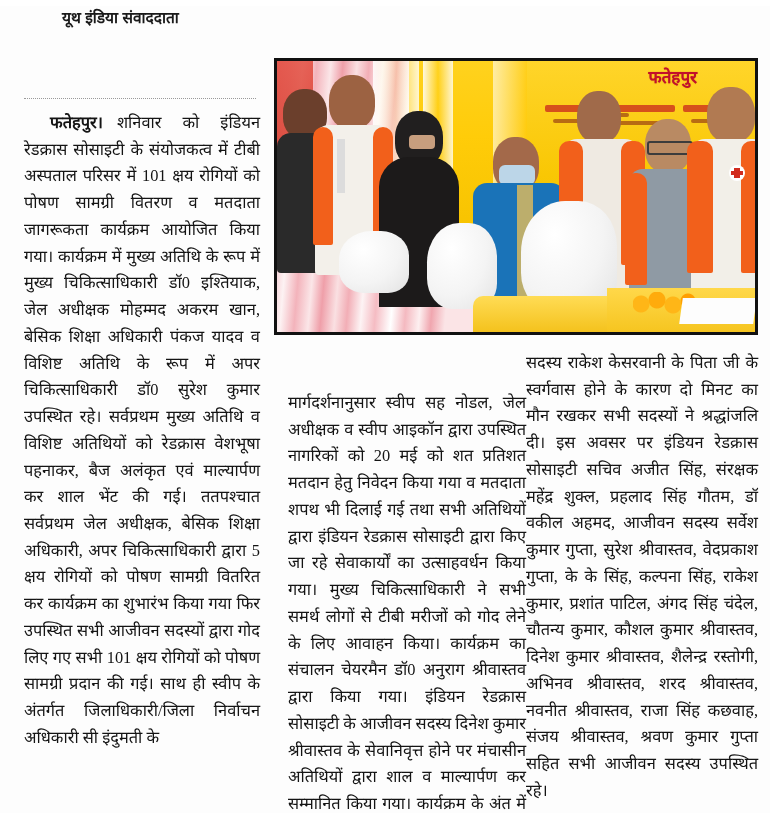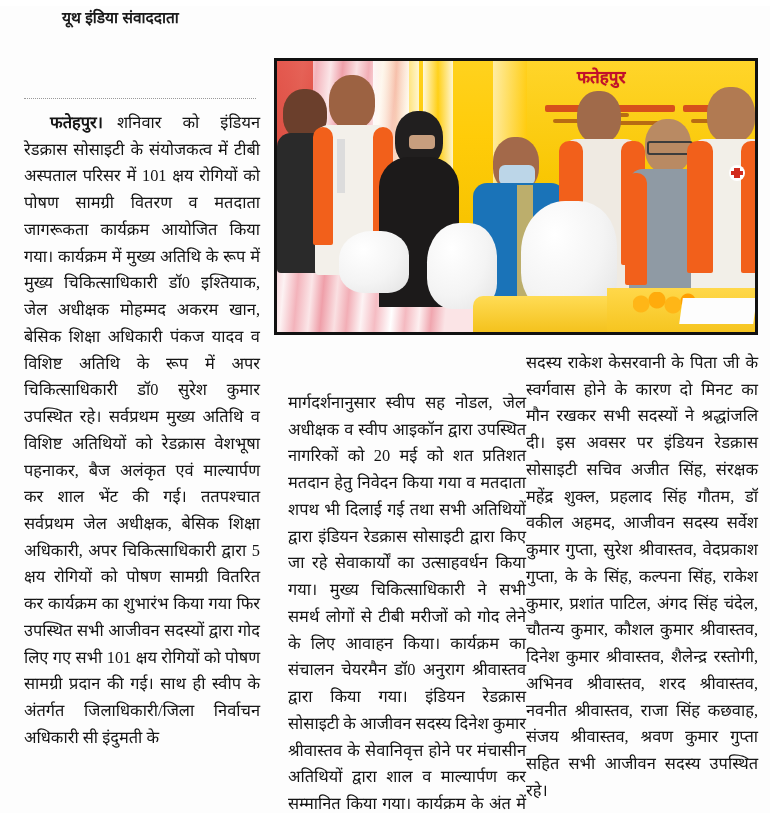--- a/index.html
+++ b/index.html
@@ -87,21 +87,21 @@
   .banner2{
     position:absolute;left:250px;top:0;width:234px;height:190px;
     background:linear-gradient(180deg,#ffd52a 0%,#f9c704 60%,#f0bd00 100%);
   }
   .drape-fold{
     position:absolute;top:0;height:175px;width:46px;
     background:linear-gradient(90deg,rgba(255,255,255,.85),rgba(255,210,30,.15),rgba(255,255,255,.8));
   }
   .banner-title{
     position:absolute;left:300px;top:4px;width:120px;
-    text-align:left;
+    text-align:right;
     font-family:"Liberation Sans","DejaVu Sans",sans-serif;
     font-weight:bold;font-size:17px;color:#c2102b;
     text-shadow:0 0 1px rgba(160,0,20,.5);
   }
   .banner-line{
     position:absolute;height:7px;border-radius:2px;
     background:#cf3a1c;opacity:.85;
   }
   .banner-sub{
     position:absolute;height:4px;border-radius:2px;background:#8a2a12;opacity:.6;

